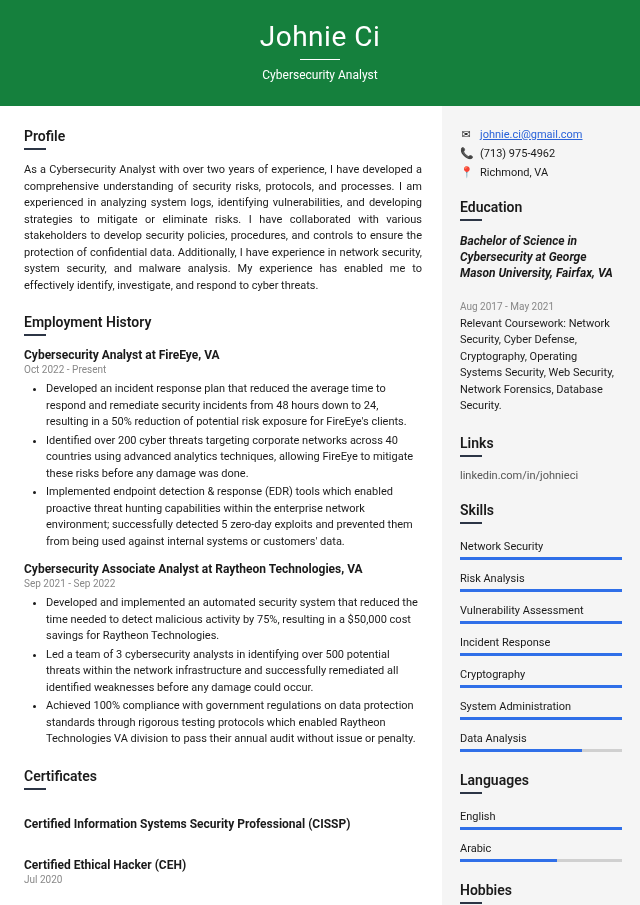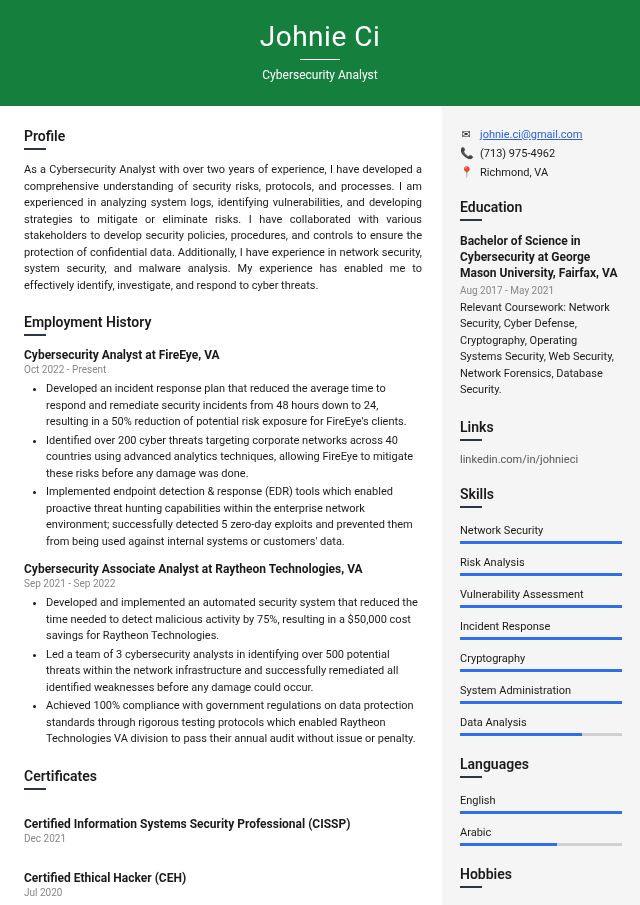--- a/index.html
+++ b/index.html
@@ -17,21 +17,21 @@
 .job-title { font-size: 12px; font-weight: 700; margin-bottom: 2px; }
 .job-dates { font-size: 10px; color: #888; margin-bottom: 6px; }
 .job ul { padding-left: 22px; margin-bottom: 12px; }
 .job ul li { font-size: 11px; line-height: 1.5; margin-bottom: 2px; }
 .cert-title { font-size: 12px; font-weight: 700; margin-bottom: 2px; margin-top: 27px; }
 .cert-date { font-size: 10px; color: #888; margin-bottom: 10px; }
 .contact-row { display: flex; align-items: center; gap: 8px; margin-bottom: 6px; font-size: 11px; }
 .contact-row .icon { width: 12px; text-align: center; }
 .contact-row a { color: #2962d9; text-decoration: underline; text-align: right; }
 .sidebar-gap { margin-top: 20px; }
-.edu-title { font-size: 12px; font-weight: 700; line-height: 1.35; margin-bottom: 3px; }
+.edu-title { font-size: 12px; font-weight: 700; line-height: 1.35; margin-bottom: 19px; font-style: italic; }
 .edu-dates { font-size: 10px; color: #888; margin-bottom: 4px; }
 .edu-desc { font-size: 11px; line-height: 1.5; }
 .link-item { font-size: 11px; color: #555; margin-bottom: 4px; }
 .skill-item { font-size: 11px; margin-bottom: 4px; padding-top: 4px; }
 .skill-bar-track { width: 100%; height: 3px; background: #d0d0d0; margin-bottom: 8px; position: relative; }
 .skill-bar-fill { height: 3px; background: #2F6FE8; }
 .main .section-gap { margin-top: 20px; }
 </style>
 </head>
 <body>
@@ -70,21 +70,20 @@
         <li>Led a team of 3 cybersecurity analysts in identifying over 500 potential threats within the network infrastructure and successfully remediated all identified weaknesses before any damage could occur.</li>
         <li>Achieved 100% compliance with government regulations on data protection standards through rigorous testing protocols which enabled Raytheon Technologies VA division to pass their annual audit without issue or penalty.</li>
       </ul>
     </div>
 
     <div class="section-title section-gap">Certificates</div>
     <div class="title-underline"></div>
 
     <div>
       <div class="cert-title">Certified Information Systems Security Professional (CISSP)</div>
-      <div class="cert-date">Dec 2021</div>
     </div>
     <div>
       <div class="cert-title">Certified Ethical Hacker (CEH)</div>
       <div class="cert-date">Jul 2020</div>
     </div>
 
   </div>
 
   <div class="sidebar">
 

